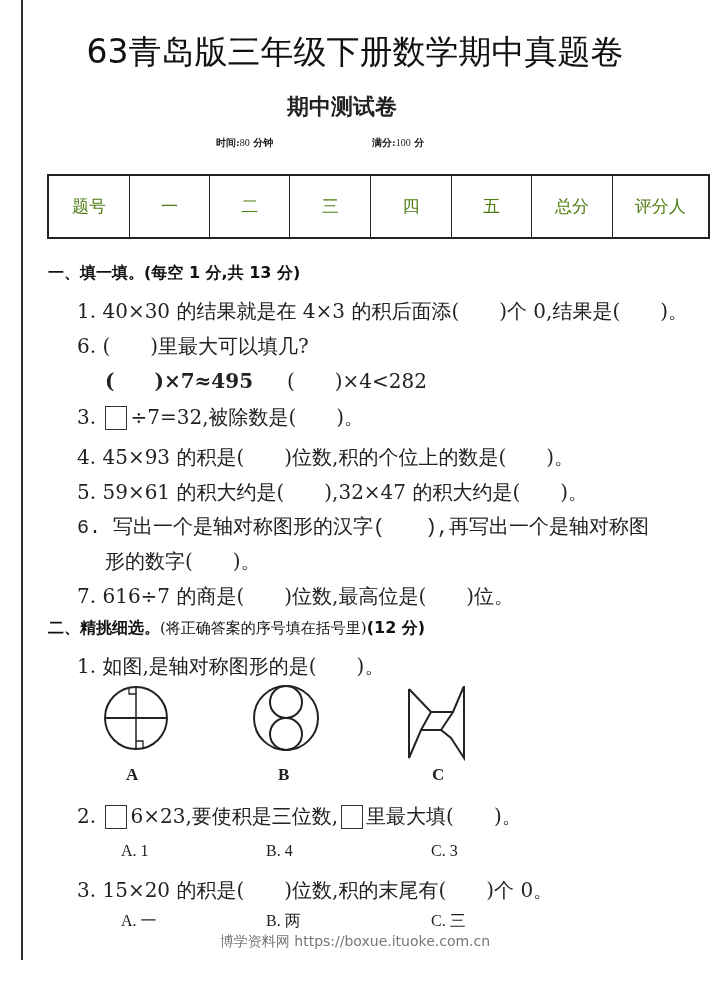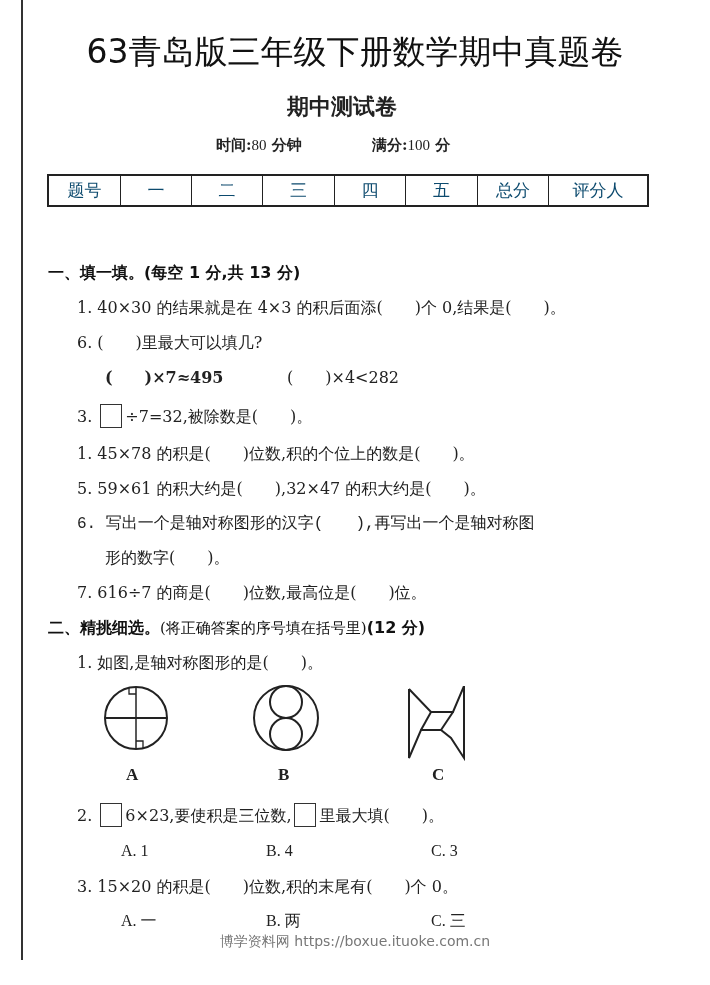--- a/index.html
+++ b/index.html
@@ -6,31 +6,31 @@
   body { width: 710px; height: 985px; position: relative; overflow: hidden;
          font-family: "DejaVu Serif", "Liberation Serif", serif; color: #1a1a1a; }
   .abs { position: absolute; white-space: nowrap; }
   .vline { position: absolute; left: 21px; top: 0; width: 2px; height: 960px; background: #333; }
   .main-title { left: 0; width: 710px; top: 30px; text-align: center;
                 font-family: "DejaVu Sans", "Liberation Sans", sans-serif;
                 font-size: 33px; font-weight: normal; color: #111; letter-spacing: 0px; }
   .sub-title { left: 0; width: 684px; top: 92px; text-align: center;
                font-family: "DejaVu Sans", "Liberation Sans", sans-serif;
                font-size: 22px; font-weight: bold; color: #222; }
-  .meta { top: 136px; font-size: 15px; font-weight: bold; color: #222; }
+  .meta { top: 136px; font-size: 10px; font-weight: bold; color: #222; }
   .meta .num { font-weight: normal; font-family: "Liberation Serif", serif; }
   table.score { position: absolute; left: 47px; top: 174px; border-collapse: collapse;
                 border: 2px solid #222; }
   table.score td { border: 1px solid #222; height: 29px; text-align: center;
-                   font-size: 17px; color: #0c4a6e; padding: 0;
+                   font-size: 17px; color: #4d7c0f; padding: 16px;
                    font-family: "DejaVu Sans", "Liberation Sans", sans-serif; }
   .sec { font-size: 16px; font-weight: bold; color: #111;
          font-family: "DejaVu Sans", "Liberation Sans", sans-serif; }
   .sec .light { font-weight: normal; font-family: "DejaVu Serif", serif; font-size: 15px; }
-  .q { font-size: 16px; color: #222; font-family: "DejaVu Serif", "Liberation Serif", serif; }
+  .q { font-size: 20px; color: #222; font-family: "DejaVu Serif", "Liberation Serif", serif; }
   .box { display: inline-block; width: 20px; height: 22px; border: 1.5px solid #333;
          vertical-align: -6px; margin: 0 3px; }
   .opt { font-size: 16px; color: #222; font-family: "Liberation Serif", "DejaVu Serif", serif; }
   .fig-label { font-size: 17px; font-weight: bold; color: #222;
                font-family: "Liberation Serif", serif; }
   .watermark { left: 0; width: 710px; top: 933px; text-align: center; font-size: 14px;
                color: #777; font-family: "DejaVu Sans", "Liberation Sans", sans-serif; }
   svg.fig { position: absolute; }
 </style>
 </head>
@@ -69,21 +69,21 @@
   <span>一、填一填。</span><span>(每空 1 分,共 13 分)</span>
 </div>
 <div class="abs q" style="left:77px; top:298px;">1. 40×30 的结果就是在 4×3 的积后面添(　　)个 0,结果是(　　)。</div>
 <div class="abs q" style="left:77px; top:333px;">6. (　　)里最大可以填几?</div>
 <div class="abs q" style="left:105px; top:368px;font-weight:bold;">(　　)×7≈495</div>
 <div class="abs q" style="left:287px; top:368px;">(　　)×4&lt;282</div>
 <div class="abs q" style="left:77px; top:404px;">
   <span>3.</span>
   <span class="box"></span><span>÷7=32,被除数是(　　)。</span>
 </div>
-<div class="abs q" style="left:77px; top:444px;">1. 45×78 的积是(　　)位数,积的个位上的数是(　　)。</div>
+<div class="abs q" style="left:77px; top:444px;">4. 45×93 的积是(　　)位数,积的个位上的数是(　　)。</div>
 <div class="abs q" style="left:77px; top:479px;">5. 59×61 的积大约是(　　),32×47 的积大约是(　　)。</div>
 <div class="abs q" style="left:77px; top:513px;font-family:Liberation Mono, monospace;">6. 写出一个是轴对称图形的汉字(　　),再写出一个是轴对称图</div>
 <div class="abs q" style="left:105px; top:548px;">形的数字(　　)。</div>
 <div class="abs q" style="left:77px; top:583px;">7. 616÷7 的商是(　　)位数,最高位是(　　)位。</div>
 
 <div class="abs sec" style="left:48px; top:618px;">
   <span>二、精挑细选。</span><span class="light">(将正确答案的序号填在括号里)</span><span>(12 分)</span>
 </div>
 <div class="abs q" style="left:77px; top:653px;">1. 如图,是轴对称图形的是(　　)。</div>
 

